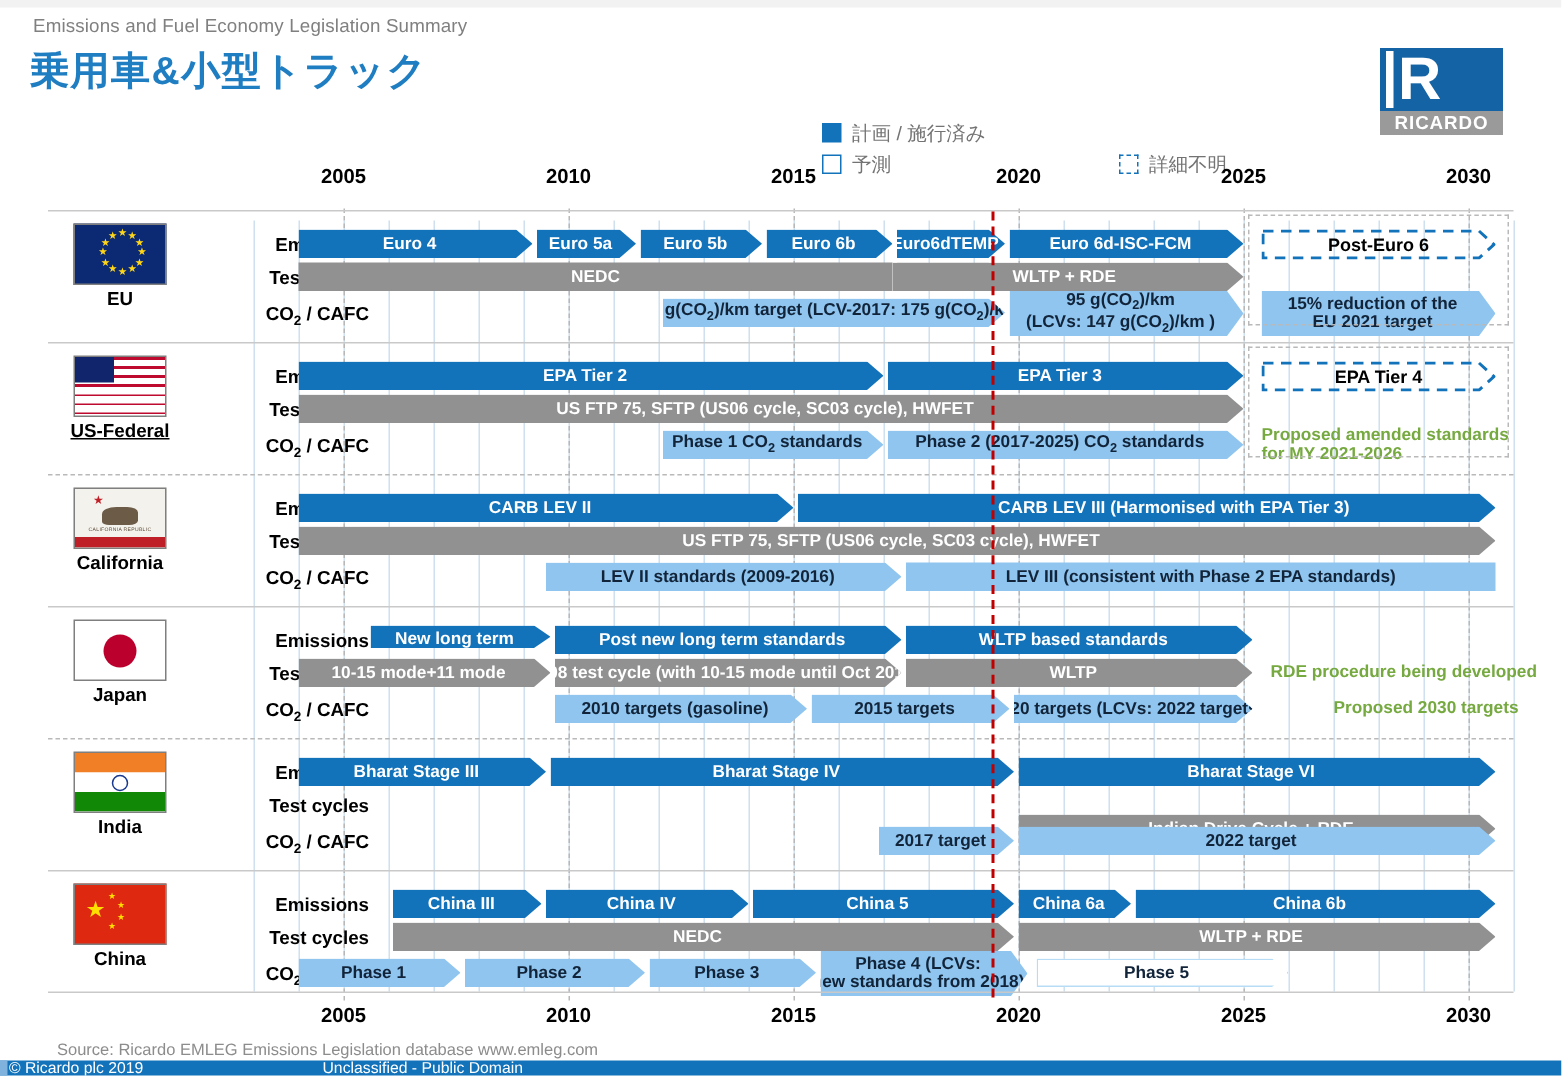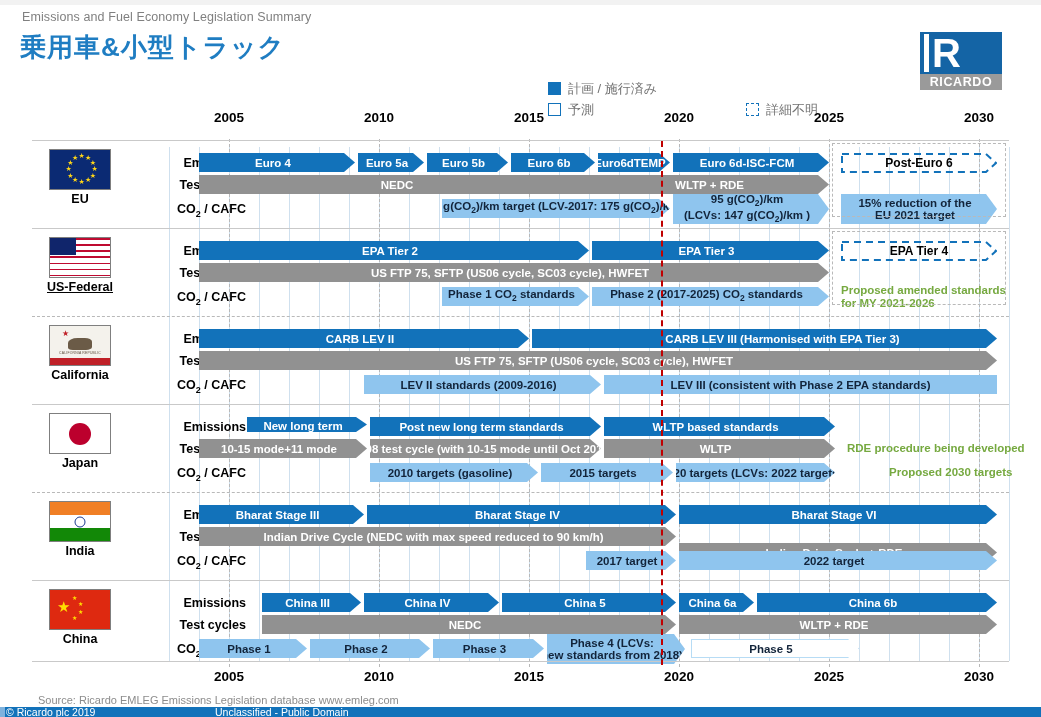--- a/index.html
+++ b/index.html
@@ -412,25 +412,20 @@
       <div class="bar b-dark arrow" style="left:367.0px;top:380px;width:309.0px;height:19px;padding-right:8px;">
         <div style="text-align: center; line-height: 19px;">
           <span>Bharat Stage IV</span>
         </div>
       </div>
       <div class="bar b-dark arrow" style="left:679.0px;top:380px;width:318.0px;height:19px;padding-right:8px;">
         <div style="text-align: center; line-height: 19px;">
           <span>Bharat Stage VI</span>
         </div>
       </div>
-      <div class="bar b-grey arrow" style="left:199.0px;top:402px;width:477.0px;height:19px;padding-right:8px;">
-        <div style="text-align: center; line-height: 19px;">
-          <span>Indian Drive Cycle   (NEDC with max speed reduced to 90 km/h)</span>
-        </div>
-      </div>
       <div class="bar b-grey arrow" style="left:679.0px;top:418px;width:318.0px;height:19px;padding-right:8px;">
         <div style="text-align: center; line-height: 19px;">
           <span>Indian Drive Cycle + RDE</span>
         </div>
       </div>
       <div class="bar b-light arrow" style="left:586.0px;top:426px;width:90.0px;height:19px;padding-right:8px;">
         <div style="text-align: center; line-height: 19px;">
           <span>2017 target</span>
         </div>
       </div>

